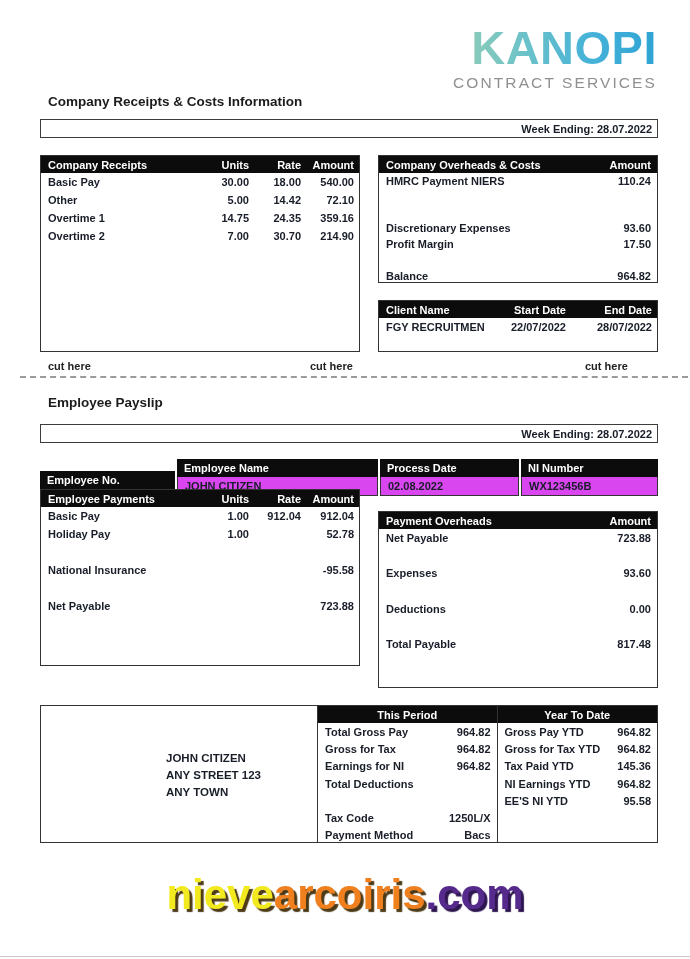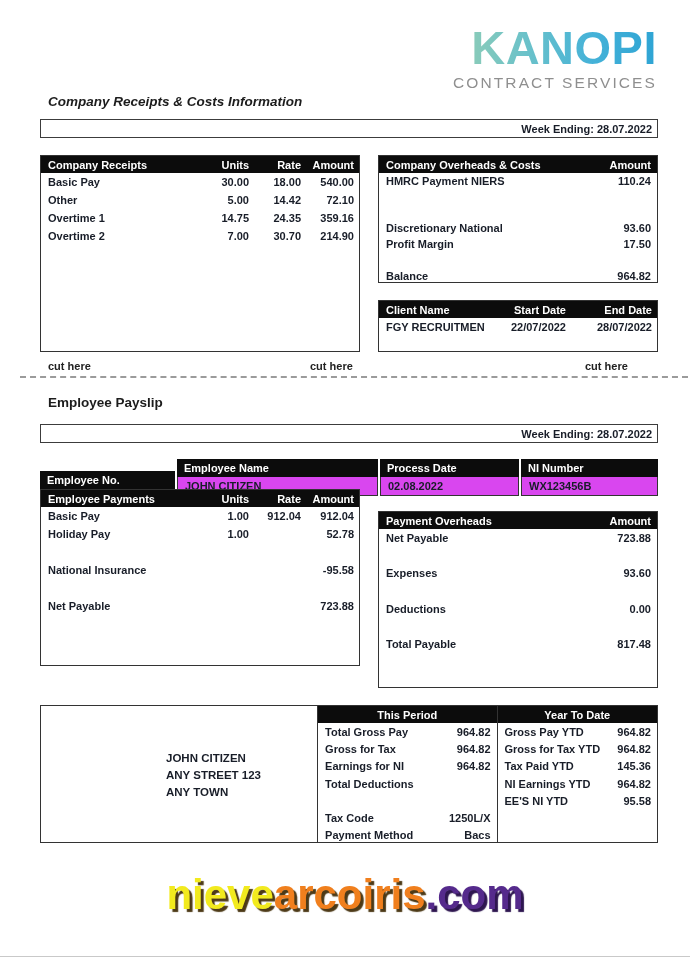--- a/index.html
+++ b/index.html
@@ -96,21 +96,21 @@
 </head>
 <body>
 
 <div class="page">
 
   <div class="logo">
     <div class="logo-text">KANOPI</div>
     <div class="logo-sub">CONTRACT SERVICES</div>
   </div>
 
-  <div class="sec-title" style="top:94px;font-style:italic;">Company Receipts &amp; Costs Information</div>
+  <div class="sec-title" style="top:94px;">Company Receipts &amp; Costs Information</div>
   <div class="week-box" style="top:119px;">
     <span>Week Ending: 28.07.2022</span>
   </div>
 
   <div class="tbl" style="left:40px; top:155px; width:320px; height:197px;">
     <div class="thead">
       <span class="tl">Company Receipts</span>
       <span class="tn w-units">Units</span>
       <span class="tn w-rate">Rate</span>
       <span class="tn w-amt">Amount</span>
@@ -152,21 +152,21 @@
     </div>
     <div class="trow trow-sm">
       <span class="tl"></span>
       <span class="tn w-amt2"></span>
     </div>
     <div class="trow trow-sm">
       <span class="tl"></span>
       <span class="tn w-amt2"></span>
     </div>
     <div class="trow trow-sm">
-      <span class="tl">Discretionary National</span>
+      <span class="tl">Discretionary Expenses</span>
       <span class="tn w-amt2">93.60</span>
     </div>
     <div class="trow trow-sm">
       <span class="tl">Profit Margin</span>
       <span class="tn w-amt2">17.50</span>
     </div>
     <div class="trow trow-sm">
       <span class="tl"></span>
       <span class="tn w-amt2"></span>
     </div>

